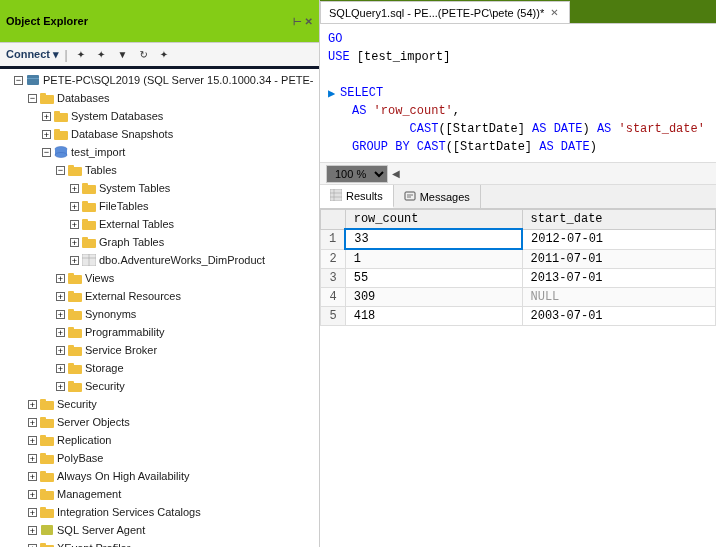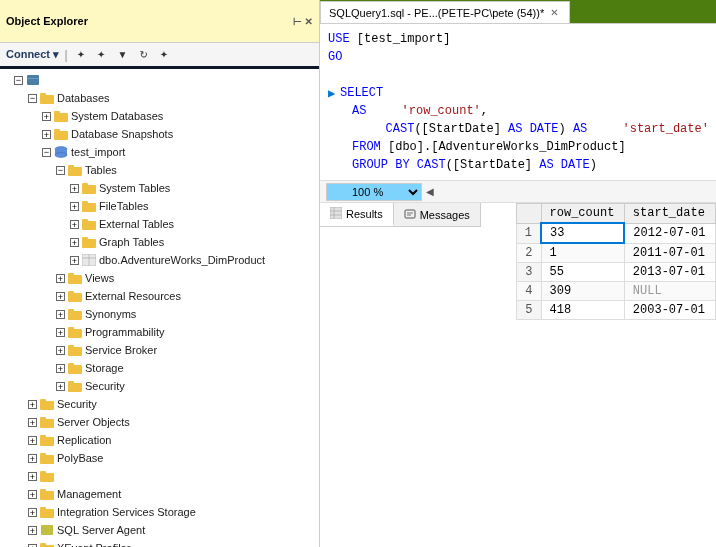--- a/index.html
+++ b/index.html
@@ -25,21 +25,21 @@
     .object-explorer {
       width: 320px;
       background: white;
       border-right: 1px solid #ccc;
       display: flex;
       flex-direction: column;
       flex-shrink: 0;
     }
 
     .panel-header {
-      background: #fef9c3;
+      background: #84cc16;
       border-bottom: 1px solid #ccc;
       padding: 21px 6px;
       font-size: 11px;
       font-weight: bold;
       display: flex;
       align-items: center;
       justify-content: space-between;
       height: 24px;
     }
 
@@ -163,48 +163,47 @@
     }
 
     .code-line {
       height: 18px;
       display: flex;
       align-items: center;
       white-space: pre;
     }
 
     .kw-blue { color: #0000ff; }
-    .str-red { color: #a31515; margin-left: 28px; }
+    .str-red { color: #a31515; }
     .normal { color: #000000; }
 
     
     .zoom-bar {
       display: flex;
       align-items: center;
       padding: 2px 6px;
       background: #f5f5f5;
       border-bottom: 1px solid #ddd;
       height: 22px;
       gap: 4px;
     }
 
     .zoom-select {
       font-size: 11px;
       border: 1px solid #ccc;
-      padding: 1px 21px;
-      background: #7dd3fc;
+      padding: 1px 4px;
+      background: #737373;
     }
 
     
     .results-area {
       flex: 1;
       display: flex;
-      flex-direction: row;
+      flex-direction: column;
       overflow: hidden;
-      gap: 35px;
     }
 
     .results-tabs {
       display: flex;
       background: #f0f0f0;
       border-bottom: 1px solid #ccc;
       height: 24px;
       align-items: center;
     }
 
@@ -338,20 +337,21 @@
     <div class="tree-area">
 
       <div class="tree-item indent1">
         <span class="minus-icon">−</span>
         <span class="folder-icon">
           <svg width="14" height="14" viewBox="0 0 14 14">
               <rect x="1" y="2" width="12" height="10" fill="#4a7fa5" rx="1"></rect>
               <rect x="1" y="5" width="12" height="1" fill="#6a9fc5"></rect>
             </svg>
         </span>
+        <span class="item-label">PETE-PC\SQL2019 (SQL Server 15.0.1000.34 - PETE-</span>
       </div>
 
       <div class="tree-item indent2">
         <span class="minus-icon">−</span>
         <span class="folder-icon">
           <svg width="14" height="12" viewBox="0 0 14 12">
               <rect x="0" y="3" width="14" height="9" fill="#f0c040" rx="1"></rect>
               <rect x="0" y="1" width="6" height="3" fill="#f0c040" rx="1"></rect>
             </svg>
         </span>
@@ -581,20 +581,21 @@
       </div>
 
       <div class="tree-item indent2">
         <span class="plus-icon">+</span>
         <span class="folder-icon">
           <svg width="14" height="12" viewBox="0 0 14 12">
               <rect x="0" y="3" width="14" height="9" fill="#f0c040" rx="1"></rect>
               <rect x="0" y="1" width="6" height="3" fill="#f0c040" rx="1"></rect>
             </svg>
         </span>
+        <span class="item-label">Always On High Availability</span>
       </div>
 
       <div class="tree-item indent2">
         <span class="plus-icon">+</span>
         <span class="folder-icon">
           <svg width="14" height="12" viewBox="0 0 14 12">
               <rect x="0" y="3" width="14" height="9" fill="#f0c040" rx="1"></rect>
               <rect x="0" y="1" width="6" height="3" fill="#f0c040" rx="1"></rect>
             </svg>
         </span>
@@ -602,21 +603,21 @@
       </div>
 
       <div class="tree-item indent2">
         <span class="plus-icon">+</span>
         <span class="folder-icon">
           <svg width="14" height="12" viewBox="0 0 14 12">
               <rect x="0" y="3" width="14" height="9" fill="#f0c040" rx="1"></rect>
               <rect x="0" y="1" width="6" height="3" fill="#f0c040" rx="1"></rect>
             </svg>
         </span>
-        <span class="item-label">Integration Services Storage</span>
+        <span class="item-label">Integration Services Catalogs</span>
       </div>
 
       <div class="tree-item indent2">
         <span class="plus-icon">+</span>
         <span class="folder-icon">
           <svg width="14" height="12" viewBox="0 0 14 12">
               <rect x="1" y="1" width="12" height="10" fill="#c0c040" rx="1"></rect>
             </svg>
         </span>
         <span class="item-label">SQL Server Agent</span>
@@ -640,24 +641,24 @@
 
     <div class="tab-bar">
       <div class="query-tab">
         <span>SQLQuery1.sql - PE...(PETE-PC\pete (54))*</span>
         <span class="tab-close">✕</span>
       </div>
     </div>
 
     <div class="code-editor">
       <div class="code-line">
+        <span class="kw-blue">GO</span>
+      </div>
+      <div class="code-line">
         <span class="kw-blue">USE </span><span class="normal">[test_import]</span>
-      </div>
-      <div class="code-line">
-        <span class="kw-blue">GO</span>
       </div>
       <div class="code-line">&nbsp;</div>
       <div class="code-line">
         <span class="line-indicator">▶</span>
         <span class="kw-blue">SELECT</span>
       </div>
       <div class="code-line">
         <span style="width:24px;display:inline-block;"></span>
         <span class="kw-blue">AS</span>
         <span class="normal"> </span>
@@ -667,25 +668,20 @@
       <div class="code-line">
         <span style="width:24px;display:inline-block;"></span>
         <span class="normal">        </span>
         <span class="kw-blue">CAST</span>
         <span class="normal">([StartDate] </span>
         <span class="kw-blue">AS DATE</span>
         <span class="normal">) </span>
         <span class="kw-blue">AS</span>
         <span class="normal"> </span>
         <span class="str-red">'start_date'</span>
-      </div>
-      <div class="code-line">
-        <span style="width:24px;display:inline-block;"></span>
-        <span class="kw-blue">FROM</span>
-        <span class="normal"> [dbo].[AdventureWorks_DimProduct]</span>
       </div>
       <div class="code-line">
         <span style="width:24px;display:inline-block;"></span>
         <span class="kw-blue">GROUP BY</span>
         <span class="normal"> </span>
         <span class="kw-blue">CAST</span>
         <span class="normal">([StartDate] </span>
         <span class="kw-blue">AS DATE</span>
         <span class="normal">)</span>
       </div>

